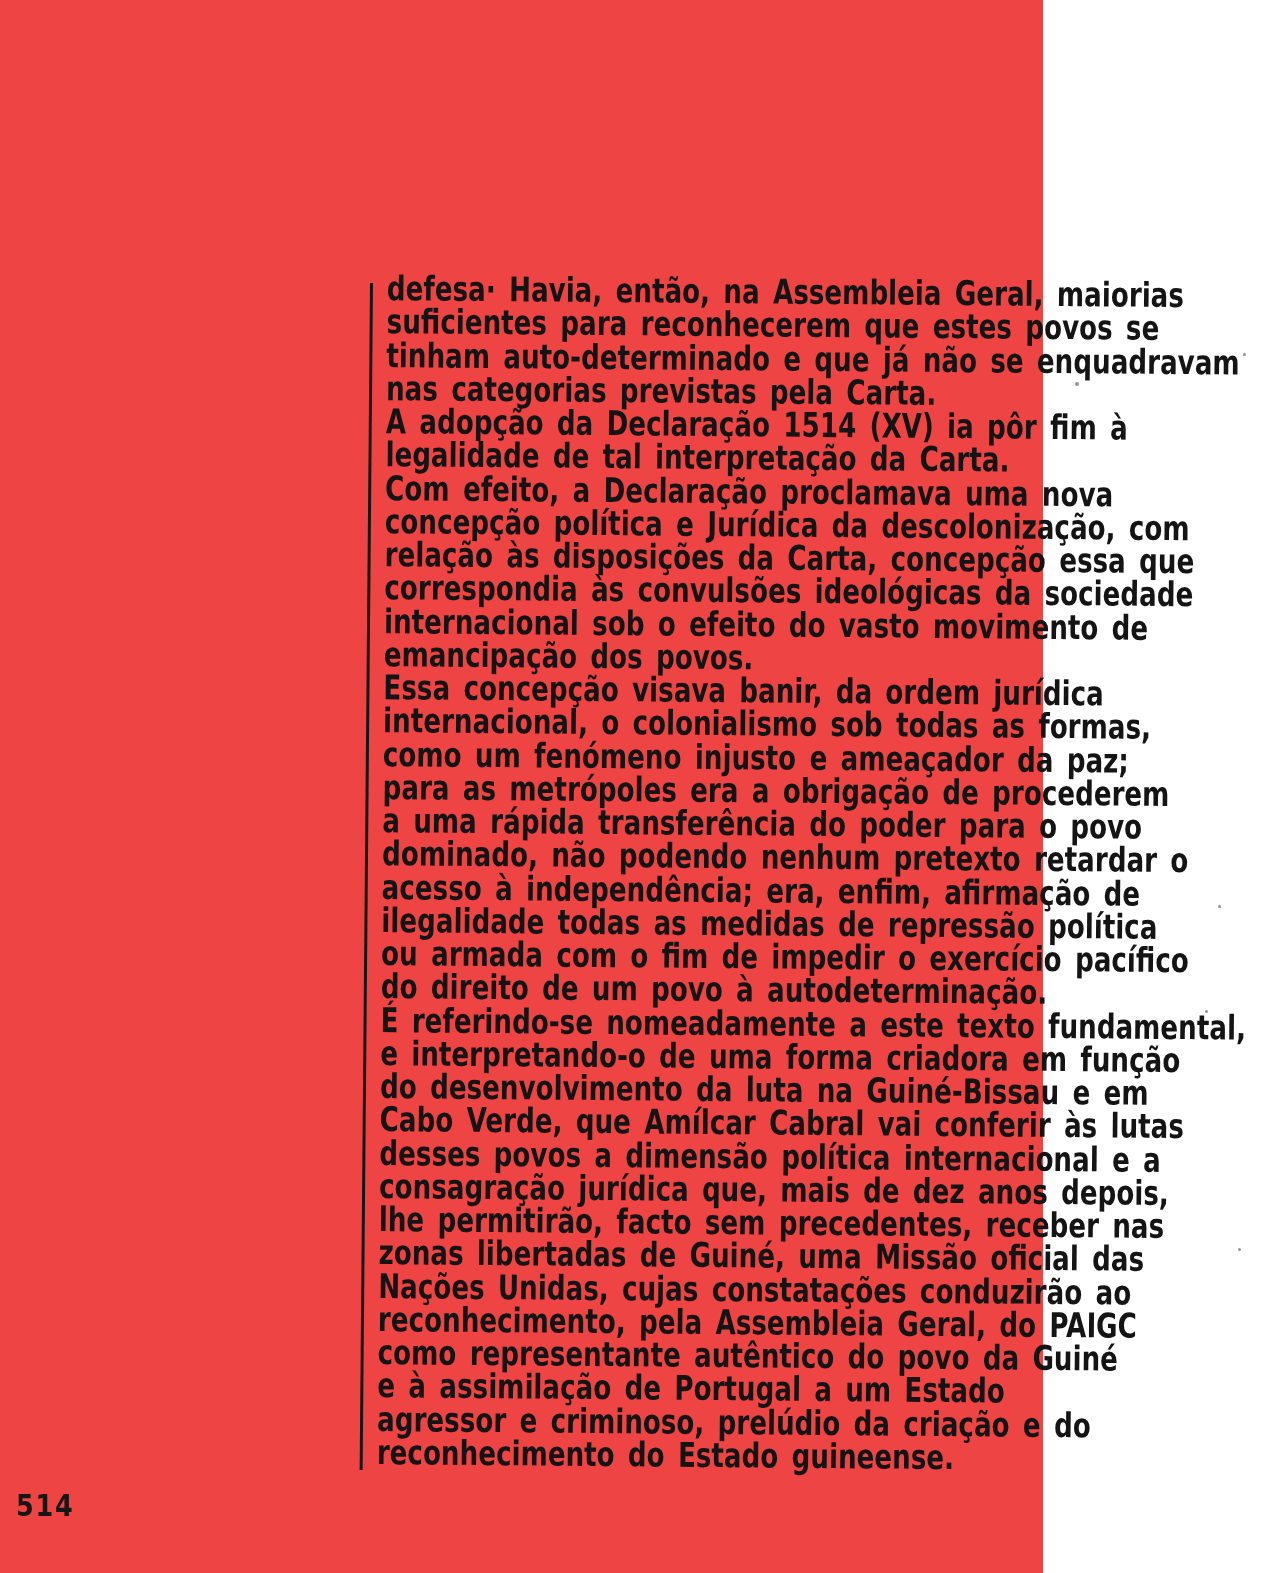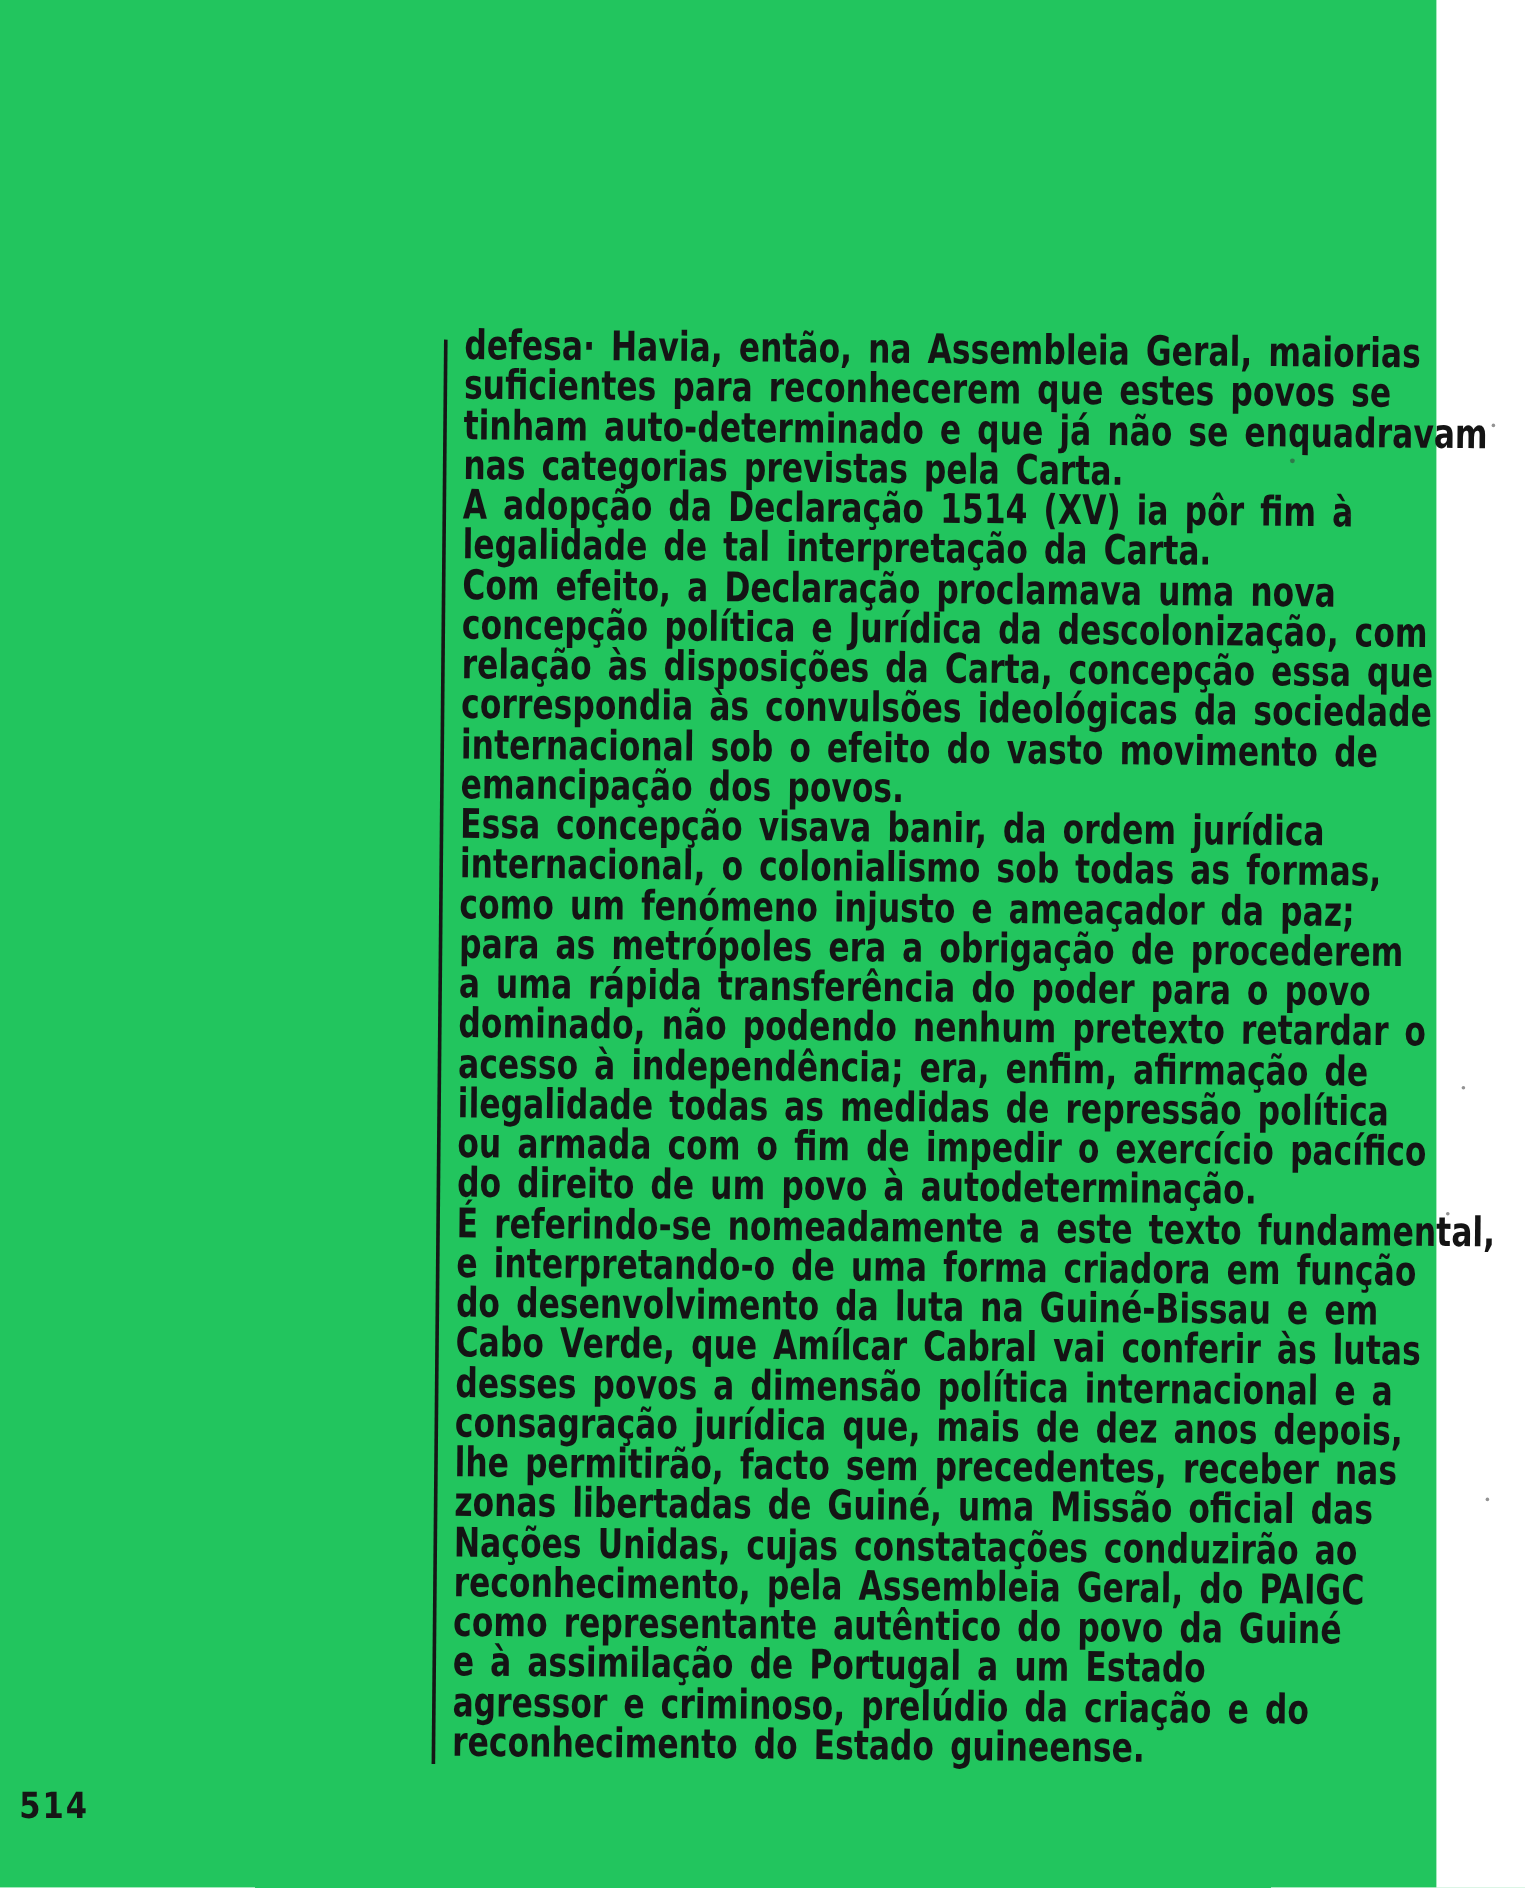--- a/index.html
+++ b/index.html
@@ -6,23 +6,23 @@
     margin: 0;
     padding: 0;
     background: #ffffff;
     width: 1271px;
     height: 1573px;
     overflow: hidden;
     font-family: "DejaVu Sans", sans-serif;
   }
   #page {
     position: relative;
-    width: 1197px;
+    width: 1043px;
     height: 1573px;
-    background: #22c55e;
+    background: #ef4444;
   }
   
   #scan-block {
     position: absolute;
     left: 0;
     top: 0;
     width: 1271px;
     height: 1573px;
     transform: rotate(0.5deg);
     transform-origin: 370px 283px;

